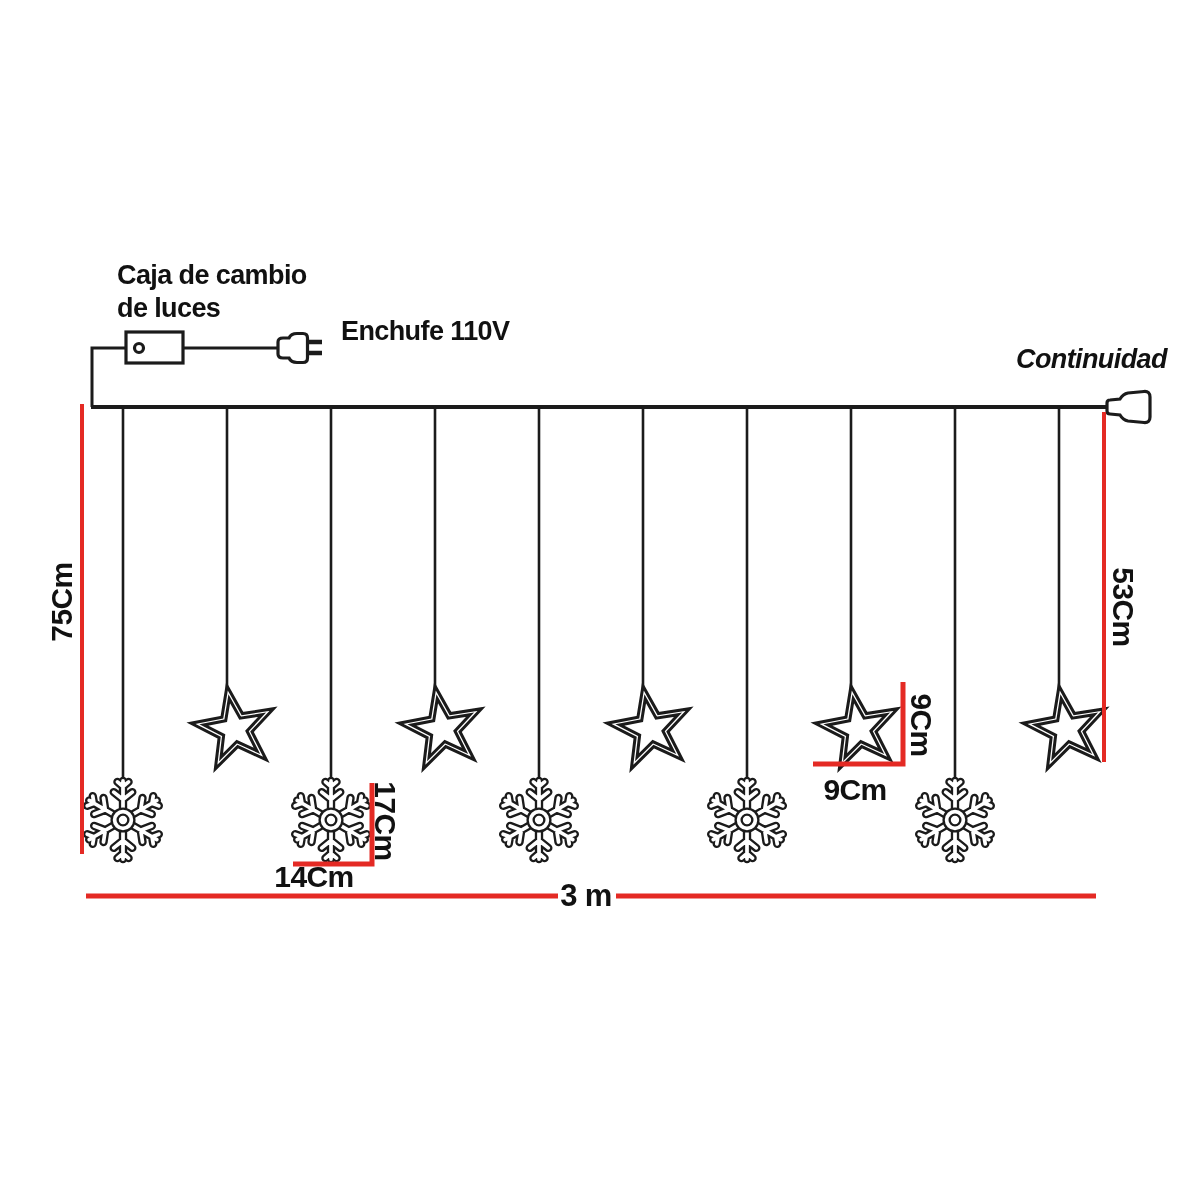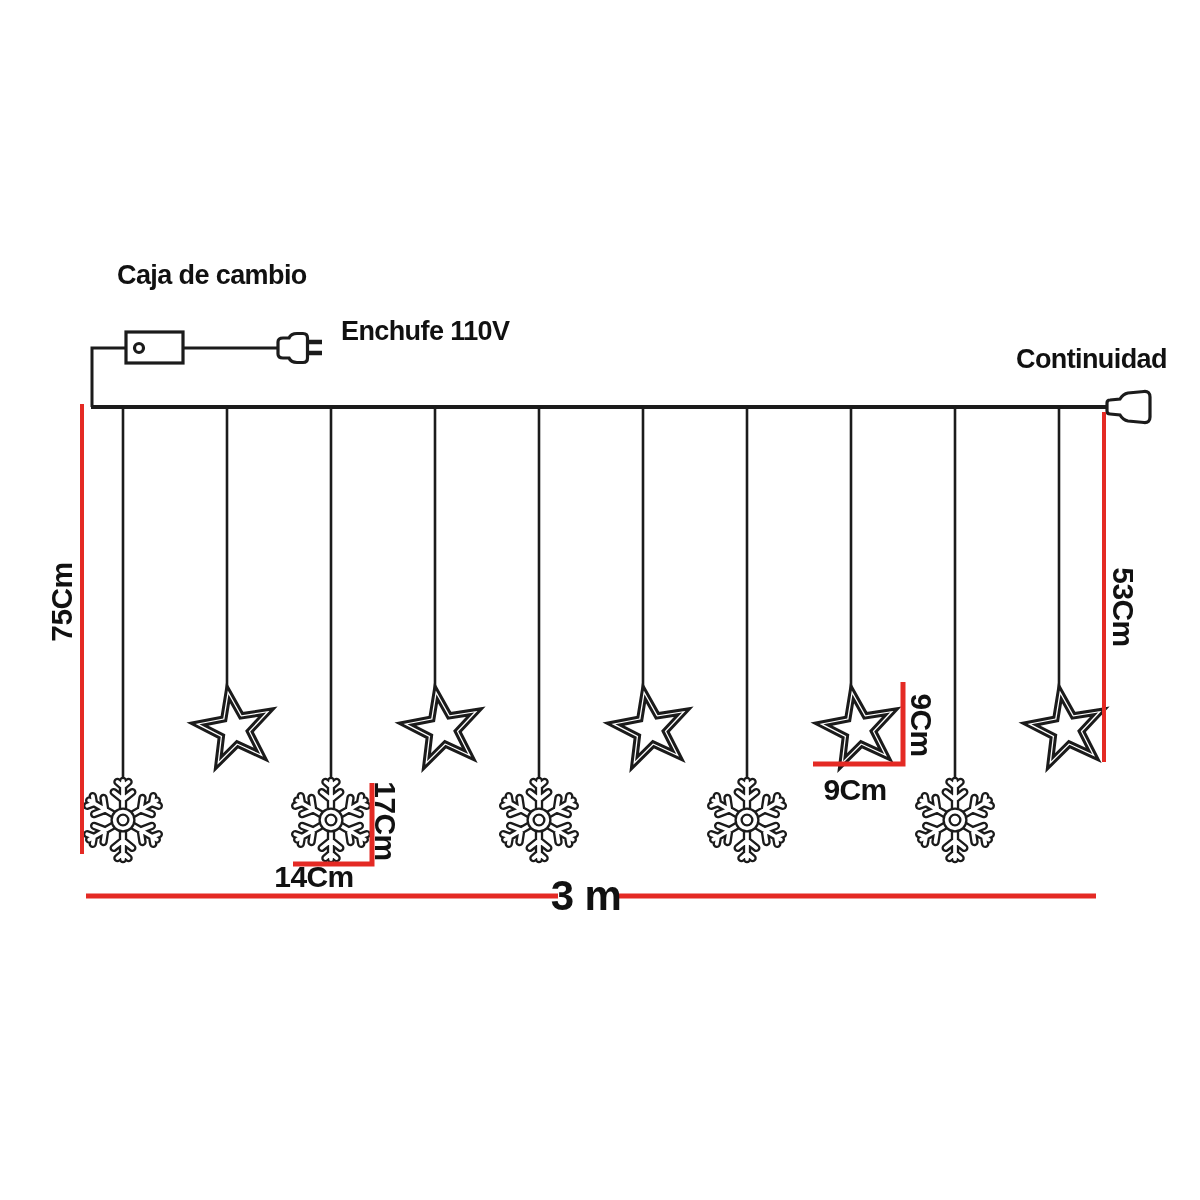--- a/index.html
+++ b/index.html
@@ -19,21 +19,21 @@
   .canvas svg{position:absolute;left:0;top:0;}
   .lbl{
     position:absolute;
     font-weight:bold;
     color:var(--text);
     white-space:nowrap;
     letter-spacing:-0.6px;
   }
   .hdr{font-size:27px;line-height:33px;}
   .dim{font-size:30px;transform:translate(-50%,-50%);}
-  .dim.big{font-size:42px;}
+  .dim.big{font-size:31px;}
   .dim.rot-cw{transform:translate(-50%,-50%) rotate(90deg);}
   .dim.rot-ccw{transform:translate(-50%,-50%) rotate(-90deg);}
 
   
   .mainline{stroke:var(--line);stroke-width:4;fill:none;}
   .cord{stroke:var(--line);stroke-width:3;fill:none;}
   .wire{stroke:var(--line);stroke-width:2.6;fill:none;}
   .boxy{stroke:var(--line);stroke-width:3.2;fill:#fff;}
   .prong{stroke:var(--line);stroke-width:4.6;fill:none;}
   .red{stroke:var(--red);fill:none;}
@@ -131,23 +131,24 @@
     <line class="red w4" x1="82" y1="404" x2="82" y2="854"></line>
     <line class="red w4" x1="1104" y1="412" x2="1104" y2="762"></line>
     <path class="red w5" d="M372,783 L372,864 L293,864"></path>
     <path class="red w5" d="M903,682 L903,764 L813,764"></path>
     <line class="red w5" x1="86" y1="896" x2="558" y2="896"></line>
     <line class="red w5" x1="616" y1="896" x2="1096" y2="896"></line>
   </svg>
 
   <div class="lbl hdr" style="left:117px;top:259px;">
     <div>Caja de cambio</div>
+    <div>de luces</div>
   </div>
   <div class="lbl hdr" style="left:341px;top:315px;">Enchufe 110V</div>
-  <div class="lbl hdr" style="left:1016px;top:343px;">Continuidad</div>
+  <div class="lbl hdr" style="left:1016px;top:343px;font-style:italic;">Continuidad</div>
 
   <div class="lbl dim rot-ccw" style="left:62px;top:602px;">75Cm</div>
   <div class="lbl dim rot-cw" style="left:1123px;top:607px;">53Cm</div>
   <div class="lbl dim rot-cw" style="left:385px;top:821px;">17Cm</div>
   <div class="lbl dim" style="left:314px;top:877px;">14Cm</div>
   <div class="lbl dim rot-cw" style="left:921px;top:725px;">9Cm</div>
   <div class="lbl dim" style="left:855px;top:790px;">9Cm</div>
   <div class="lbl dim big" style="left:586px;top:896px;">3 m</div>
 
 </div>

